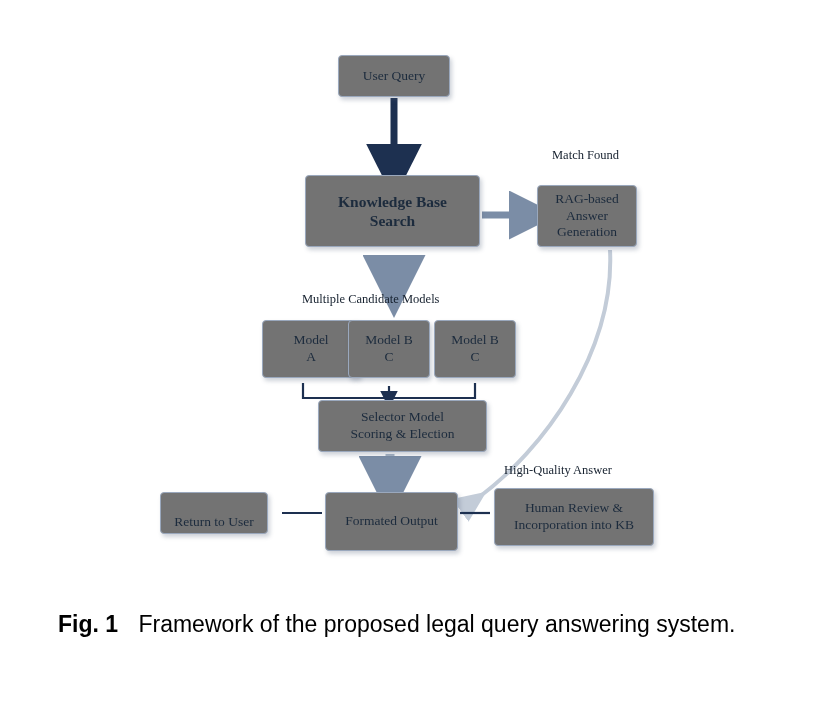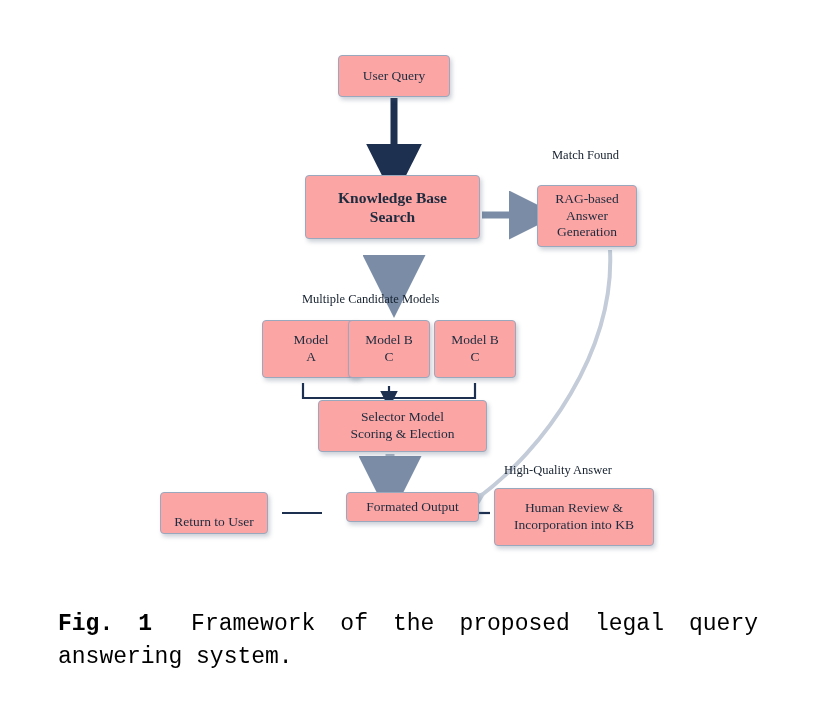--- a/index.html
+++ b/index.html
@@ -37,21 +37,21 @@
     left: 0;
     top: 0;
     width: 640px;
     height: 550px;
     pointer-events: none;
   }
 
   .node {
     position: absolute;
     box-sizing: border-box;
-    background: #fca5a5;
+    background: #737373;
     border: 1px solid #9aa8bd;
     border-radius: 4px;
     display: flex;
     align-items: center;
     justify-content: center;
     text-align: center;
     font-family: "Liberation Serif", serif;
     font-size: 13.5px;
     line-height: 1.25;
     color: #1c2b3d;
@@ -76,21 +76,21 @@
     color: #15202e;
     white-space: pre-line;
     text-align: center;
   }
 
   #caption {
     position: absolute;
     left: 58px;
     top: 608px;
     width: 700px;
-    font-family: Liberation Mono, monospace;
+    font-family: Liberation Sans, sans-serif;
     font-size: 23px;
     line-height: 1.42;
     color: #000000;
     text-align: justify;
   }
   #caption .cap-bold {
     font-weight: bold;
   }
   #caption .cap-text {
     font-weight: normal;
@@ -135,21 +135,21 @@
 
       <line x1="232" y1="493" x2="192" y2="493" stroke="#1d3050" stroke-width="2.2"></line>
 
       <line x1="370" y1="493" x2="400" y2="493" stroke="#1d3050" stroke-width="2.2"></line>
     </svg>
 
     <div class="node" style="left:248px; top:35px; width:112px; height:42px;">
       <span class="node-label">User Query</span>
     </div>
 
-    <div class="node emphasis" style="left:215px; top:155px; width:175px; height:64px;">
+    <div class="node emphasis" style="left:215px; top:155px; width:175px; height:72px;">
       <span class="node-label">Knowledge Base
 Search</span>
     </div>
 
     <div class="node" style="left:447px; top:165px; width:100px; height:62px;">
       <span class="node-label">RAG-based
 Answer
 Generation</span>
     </div>
 
@@ -170,21 +170,21 @@
 
     <div class="node" style="left:228px; top:380px; width:169px; height:52px;">
       <span class="node-label">Selector Model
 Scoring &amp; Election</span>
     </div>
 
     <div class="node" style="left:70px; top:472px; width:108px; height:42px;align-items:flex-end;">
       <span class="node-label">Return to User</span>
     </div>
 
-    <div class="node" style="left:235px; top:472px; width:133px; height:30px;margin-left:21px;">
+    <div class="node" style="left:235px; top:472px; width:133px; height:59px;">
       <span class="node-label">Formated Output</span>
     </div>
 
     <div class="node" style="left:404px; top:468px; width:160px; height:58px;">
       <span class="node-label">Human Review &amp;
 Incorporation into KB</span>
     </div>
 
     <div class="free-label" style="left:462px; top:128px;">Match Found</div>
 

